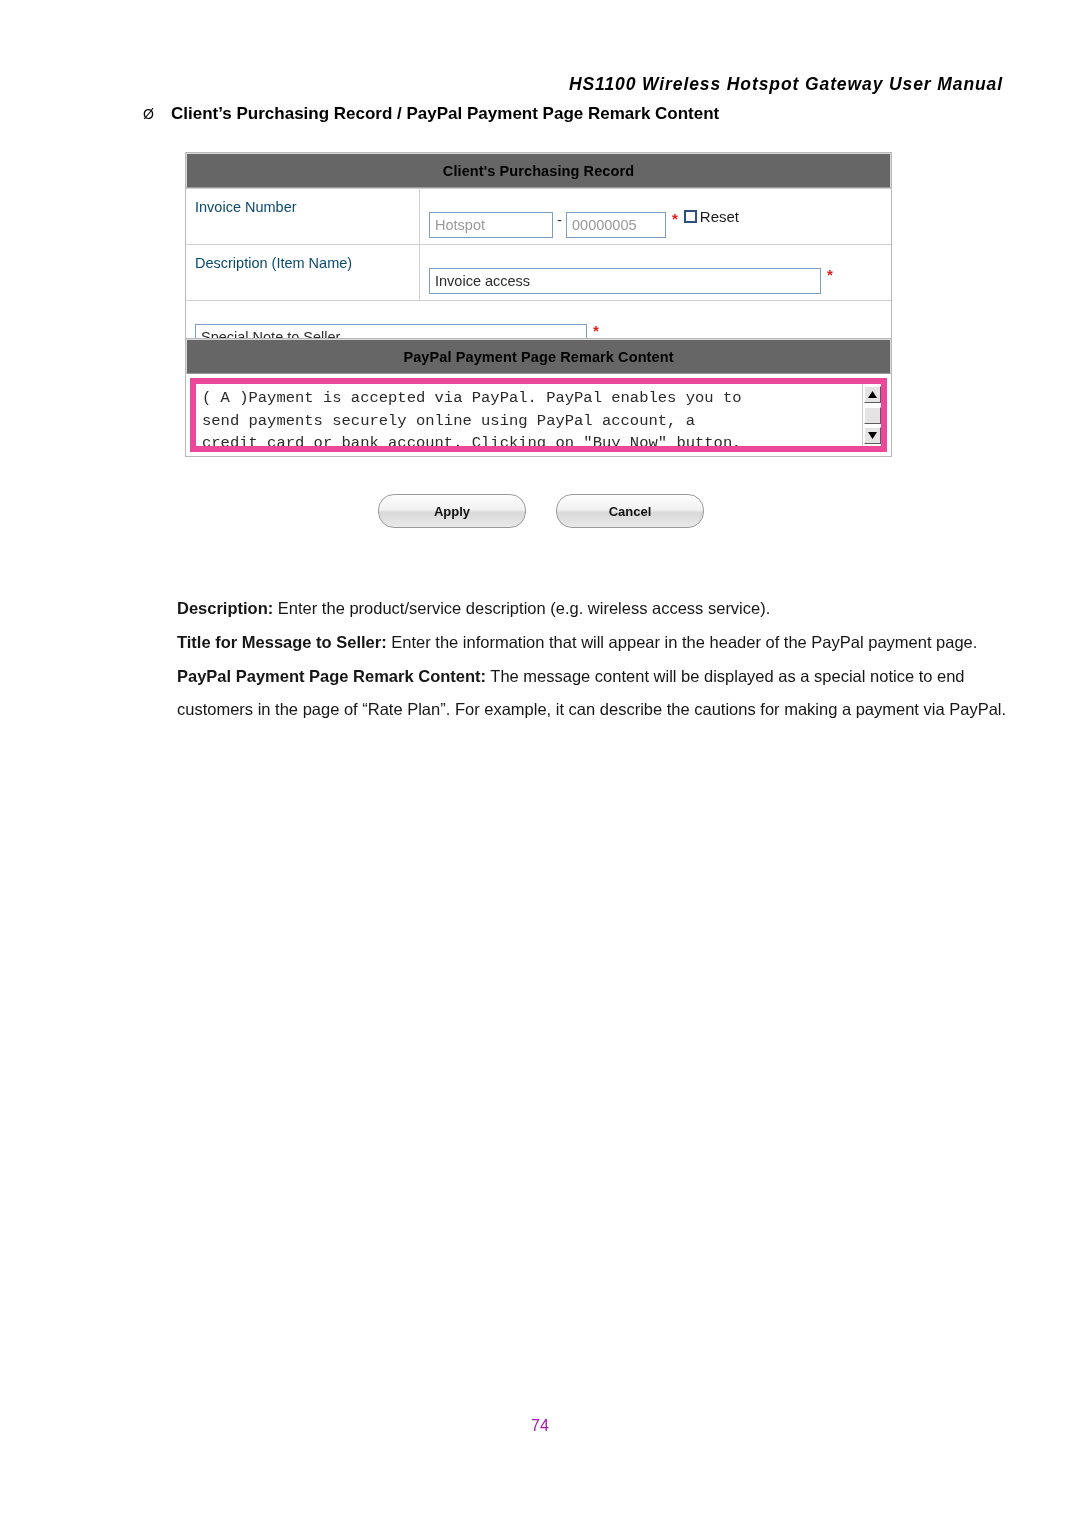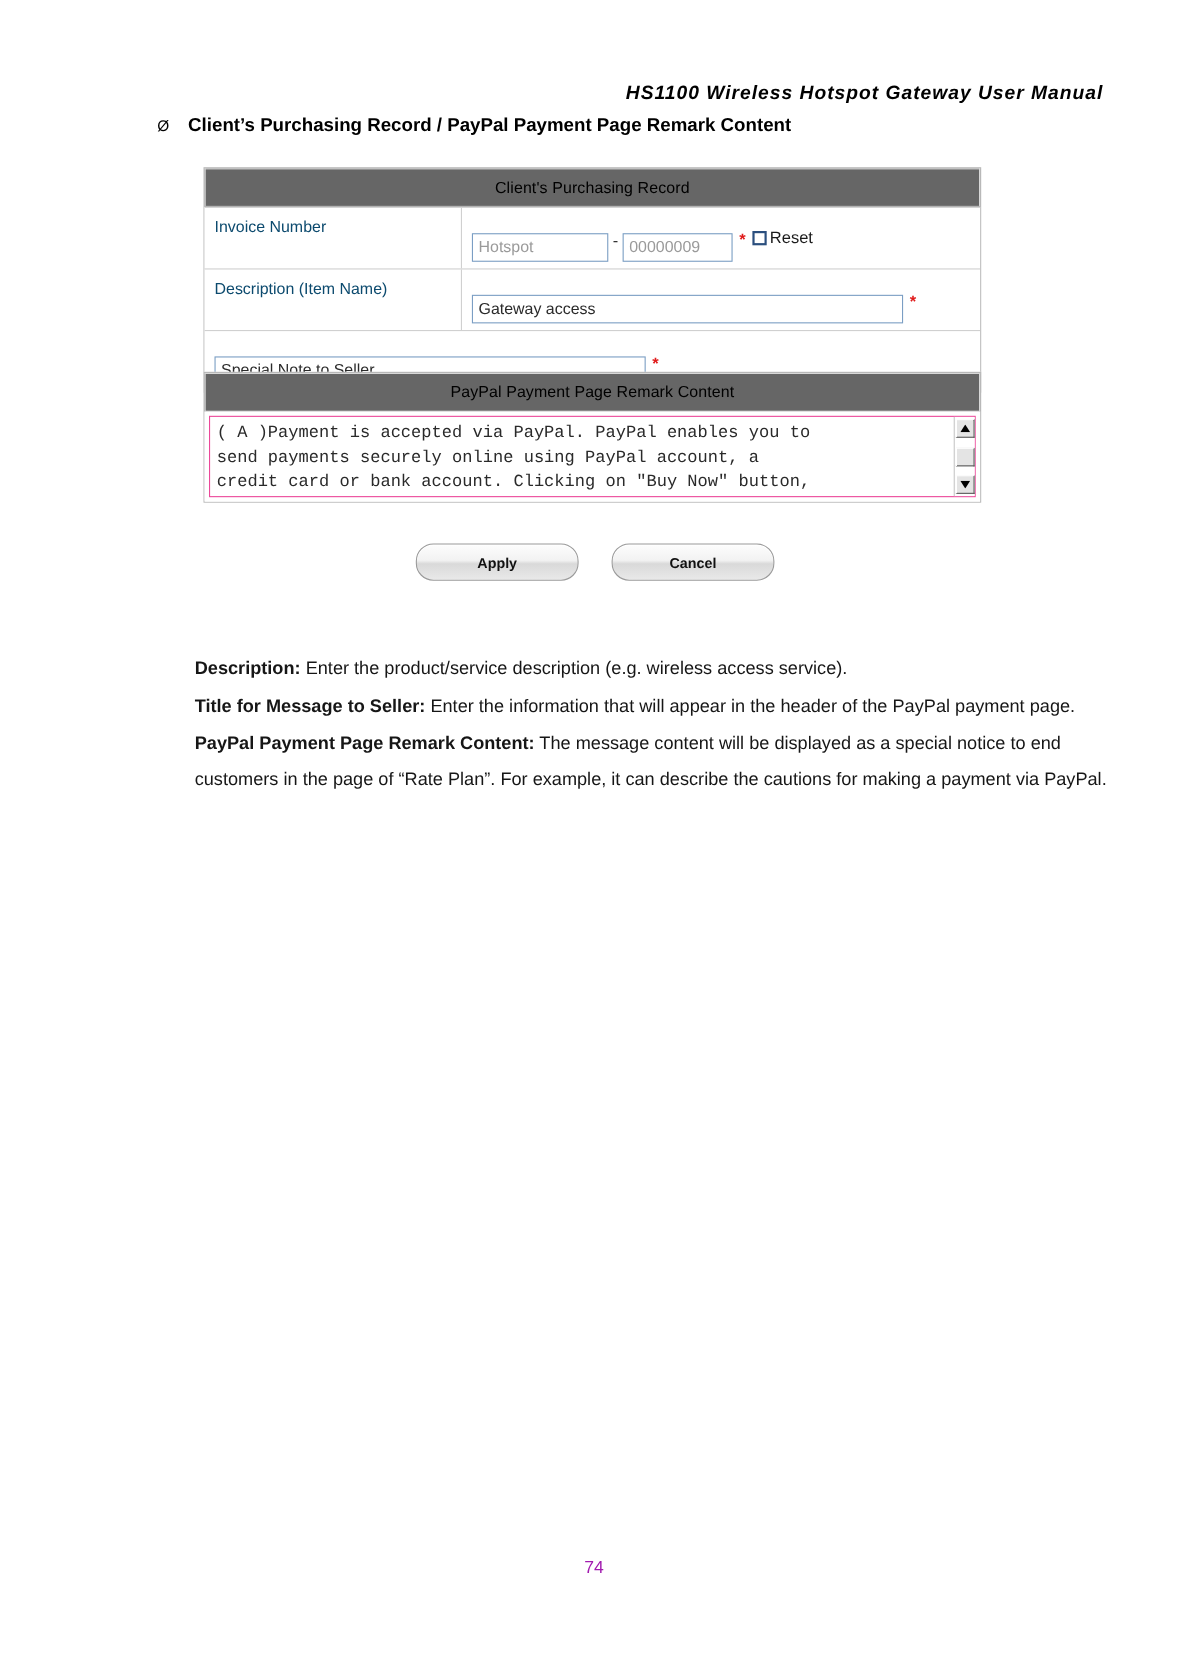--- a/index.html
+++ b/index.html
@@ -53,21 +53,21 @@
     box-sizing: border-box;
     background: #ffffff;
   }
   #panel-purchasing { top: 152px; }
   #panel-remark     { top: 338px; }
 
   .panel-title {
     background: #666666;
     color: #000000;
     font-size: 14.5px;
-    font-weight: normal;
+    font-weight: bold;
     text-align: center;
     padding: 9px 0 8px 0;
     border: 1px solid #d8d8d8;
     border-bottom: 1px solid #9a9a9a;
     letter-spacing: 0.1px;
   }
 
   .form-row {
     display: flex;
     align-items: stretch;
@@ -138,21 +138,21 @@
     font-size: 15px;
     color: #1a1a1a;
     text-align: center;
   }
   .cb-wrap { display: flex; align-items: center; }
 
   
   .remark-body { padding: 4px; background: #ffffff; }
   .remark-box {
     display: flex;
-    border: 1px solid #ec4899;
+    border: 6px solid #ec4899;
     background: #ffffff;
     height: 74px;
     box-sizing: border-box;
   }
   .remark-text {
     flex: 1 1 auto;
     font-family: "Liberation Mono", monospace;
     font-size: 15.5px;
     line-height: 22.5px;
     color: #2a2a2a;
@@ -245,33 +245,33 @@
 </div>
 
 <div class="panel" id="panel-purchasing">
   <div class="panel-title">Client's Purchasing Record</div>
 
   <div class="form-row">
     <div class="row-label">Invoice Number</div>
     <div class="row-field">
       <div class="txt txt-prefix placeholder">Hotspot</div>
       <span class="dash">-</span>
-      <div class="txt txt-serial placeholder">00000009</div>
+      <div class="txt txt-serial placeholder">00000005</div>
       <span class="req">*</span>
       <span class="cb-wrap">
         <span class="checkbox"></span>
         <span class="cb-label">Reset</span>
       </span>
     </div>
   </div>
 
   <div class="form-row">
     <div class="row-label">Description (Item Name)</div>
     <div class="row-field">
-      <div class="txt txt-wide">Gateway access</div>
+      <div class="txt txt-wide">Invoice access</div>
       <span class="req">*</span>
     </div>
   </div>
 
   <div class="form-row">
     <div class="row-field">
       <div class="txt txt-wide">Special Note to Seller</div>
       <span class="req">*</span>
     </div>
   </div>

